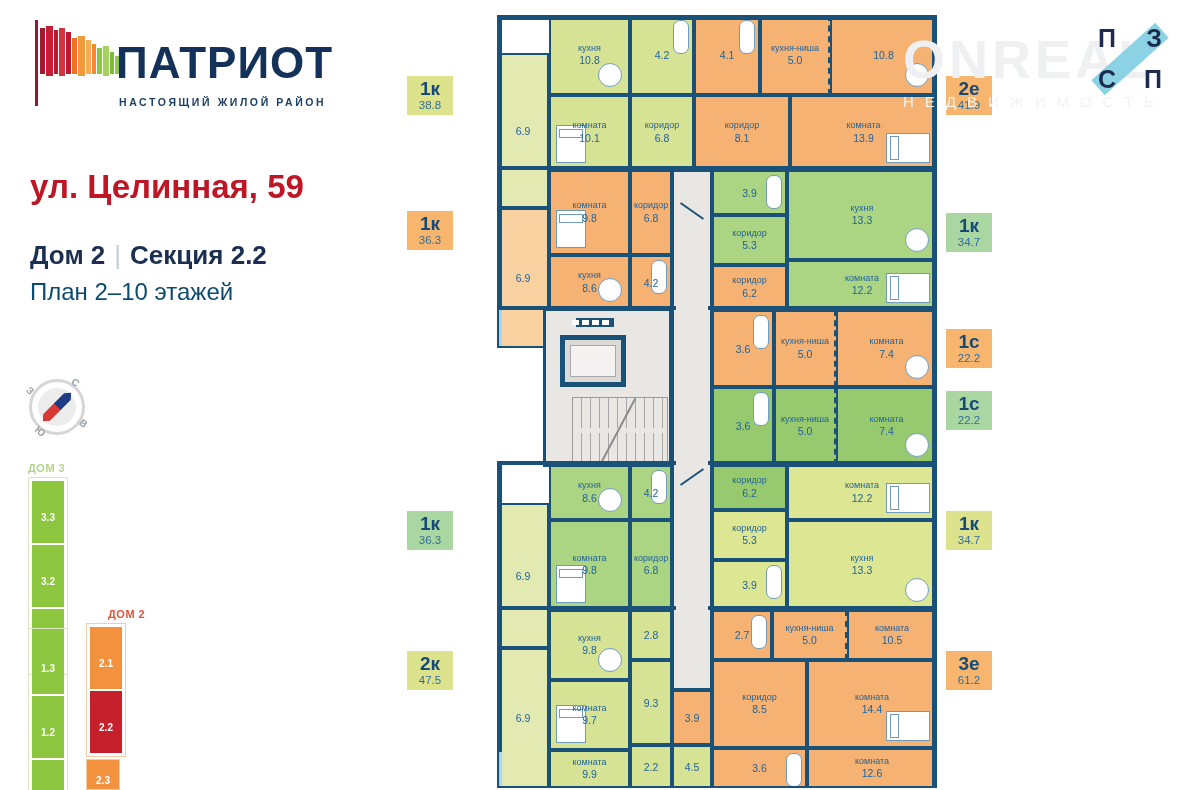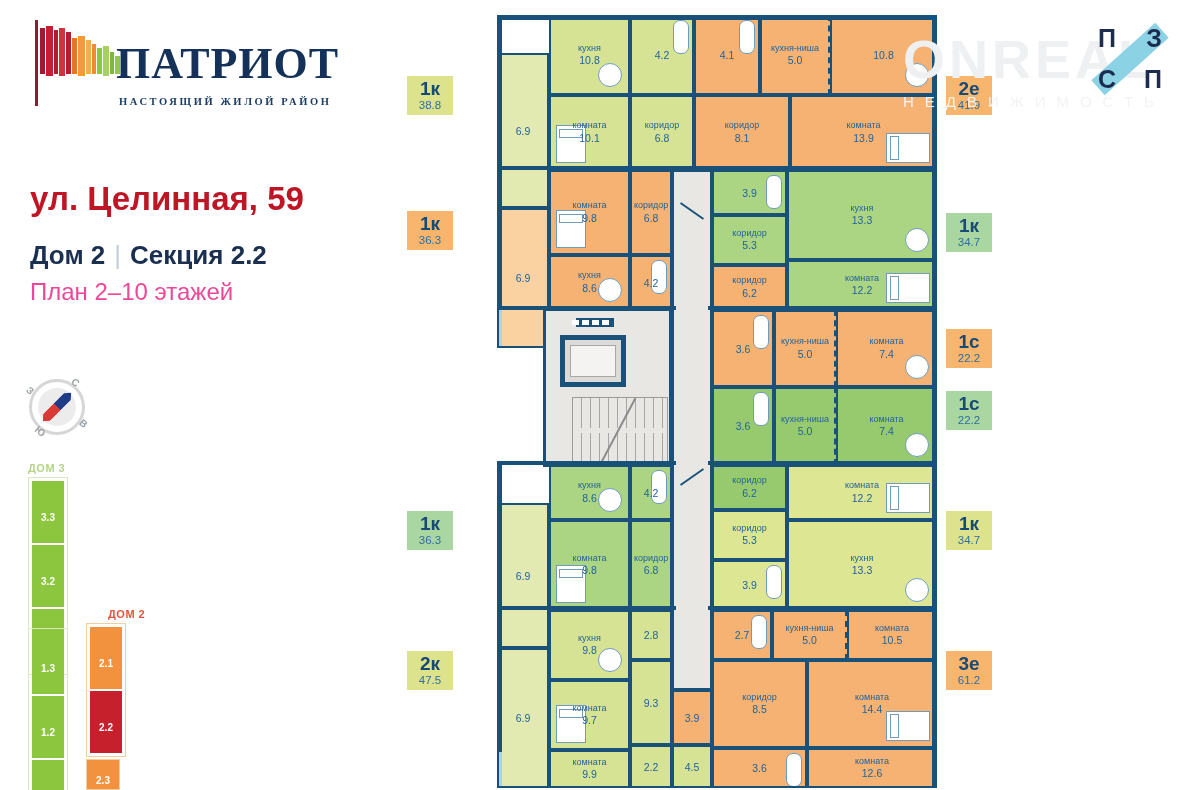--- a/index.html
+++ b/index.html
@@ -1,35 +1,35 @@
 <!DOCTYPE html>
 <html><head>
 <meta charset="utf-8">
 <style>
   html,body{margin:0;padding:0;}
   body{width:1200px;height:790px;overflow:hidden;background:#fff;
        font-family:"Liberation Sans", sans-serif;position:relative;}
   #page{position:absolute;inset:0;width:1200px;height:790px;background:#fff;}
 
   
-  .brand{position:absolute;left:30px;top:16px;width:320px;height:100px;font-family:Liberation Serif, serif;}
+  .brand{position:absolute;left:30px;top:16px;width:320px;height:100px;}
   .flag{position:absolute;left:0;top:0;width:90px;height:95px;}
   .pole{position:absolute;left:5px;top:4px;width:3px;height:86px;background:#8c1d30;}
   .bars{position:absolute;left:10px;top:4px;display:flex;align-items:flex-start;}
   .bar{display:block;margin-right:1px;}
   .brand-name{position:absolute;left:86px;top:22px;font-size:44px;font-weight:800;
               color:#14315a;letter-spacing:1px;}
   .brand-tag{position:absolute;left:89px;top:80px;font-size:10.5px;font-weight:bold;
              letter-spacing:2.6px;color:#1c3e63;}
 
   
-  .address{position:absolute;left:30px;top:180px;font-size:33px;font-weight:800;color:#bf1626;}
+  .address{position:absolute;left:30px;top:168px;font-size:33px;font-weight:800;color:#bf1626;}
   .subtitle{position:absolute;left:30px;top:240px;font-size:26px;font-weight:800;color:#1b2f50;}
   .subtitle .divider{color:#c3cdd6;font-weight:400;margin:0 9px;}
-  .floors{position:absolute;left:30px;top:278px;font-size:24px;color:#ec4899;}
+  .floors{position:absolute;left:30px;top:278px;font-size:24px;color:#0c4a6e;}
 
   
   .compass{position:absolute;left:26px;top:376px;width:62px;height:62px;}
   .c-ring{position:absolute;inset:3px;border:3px solid #d6d6d6;border-radius:50%;background:#fff;}
   .c-ring::after{content:"";position:absolute;inset:6px;background:#ececec;border-radius:50%;}
   .cl{position:absolute;font-size:10px;font-weight:bold;color:#9aa0a5;z-index:2;}
   .cl.n{right:9px;top:1px;transform:rotate(40deg);}
   .cl.e{right:1px;bottom:9px;transform:rotate(40deg);}
   .cl.s{left:9px;bottom:1px;transform:rotate(40deg);}
   .cl.w{left:1px;top:9px;transform:rotate(40deg);}

